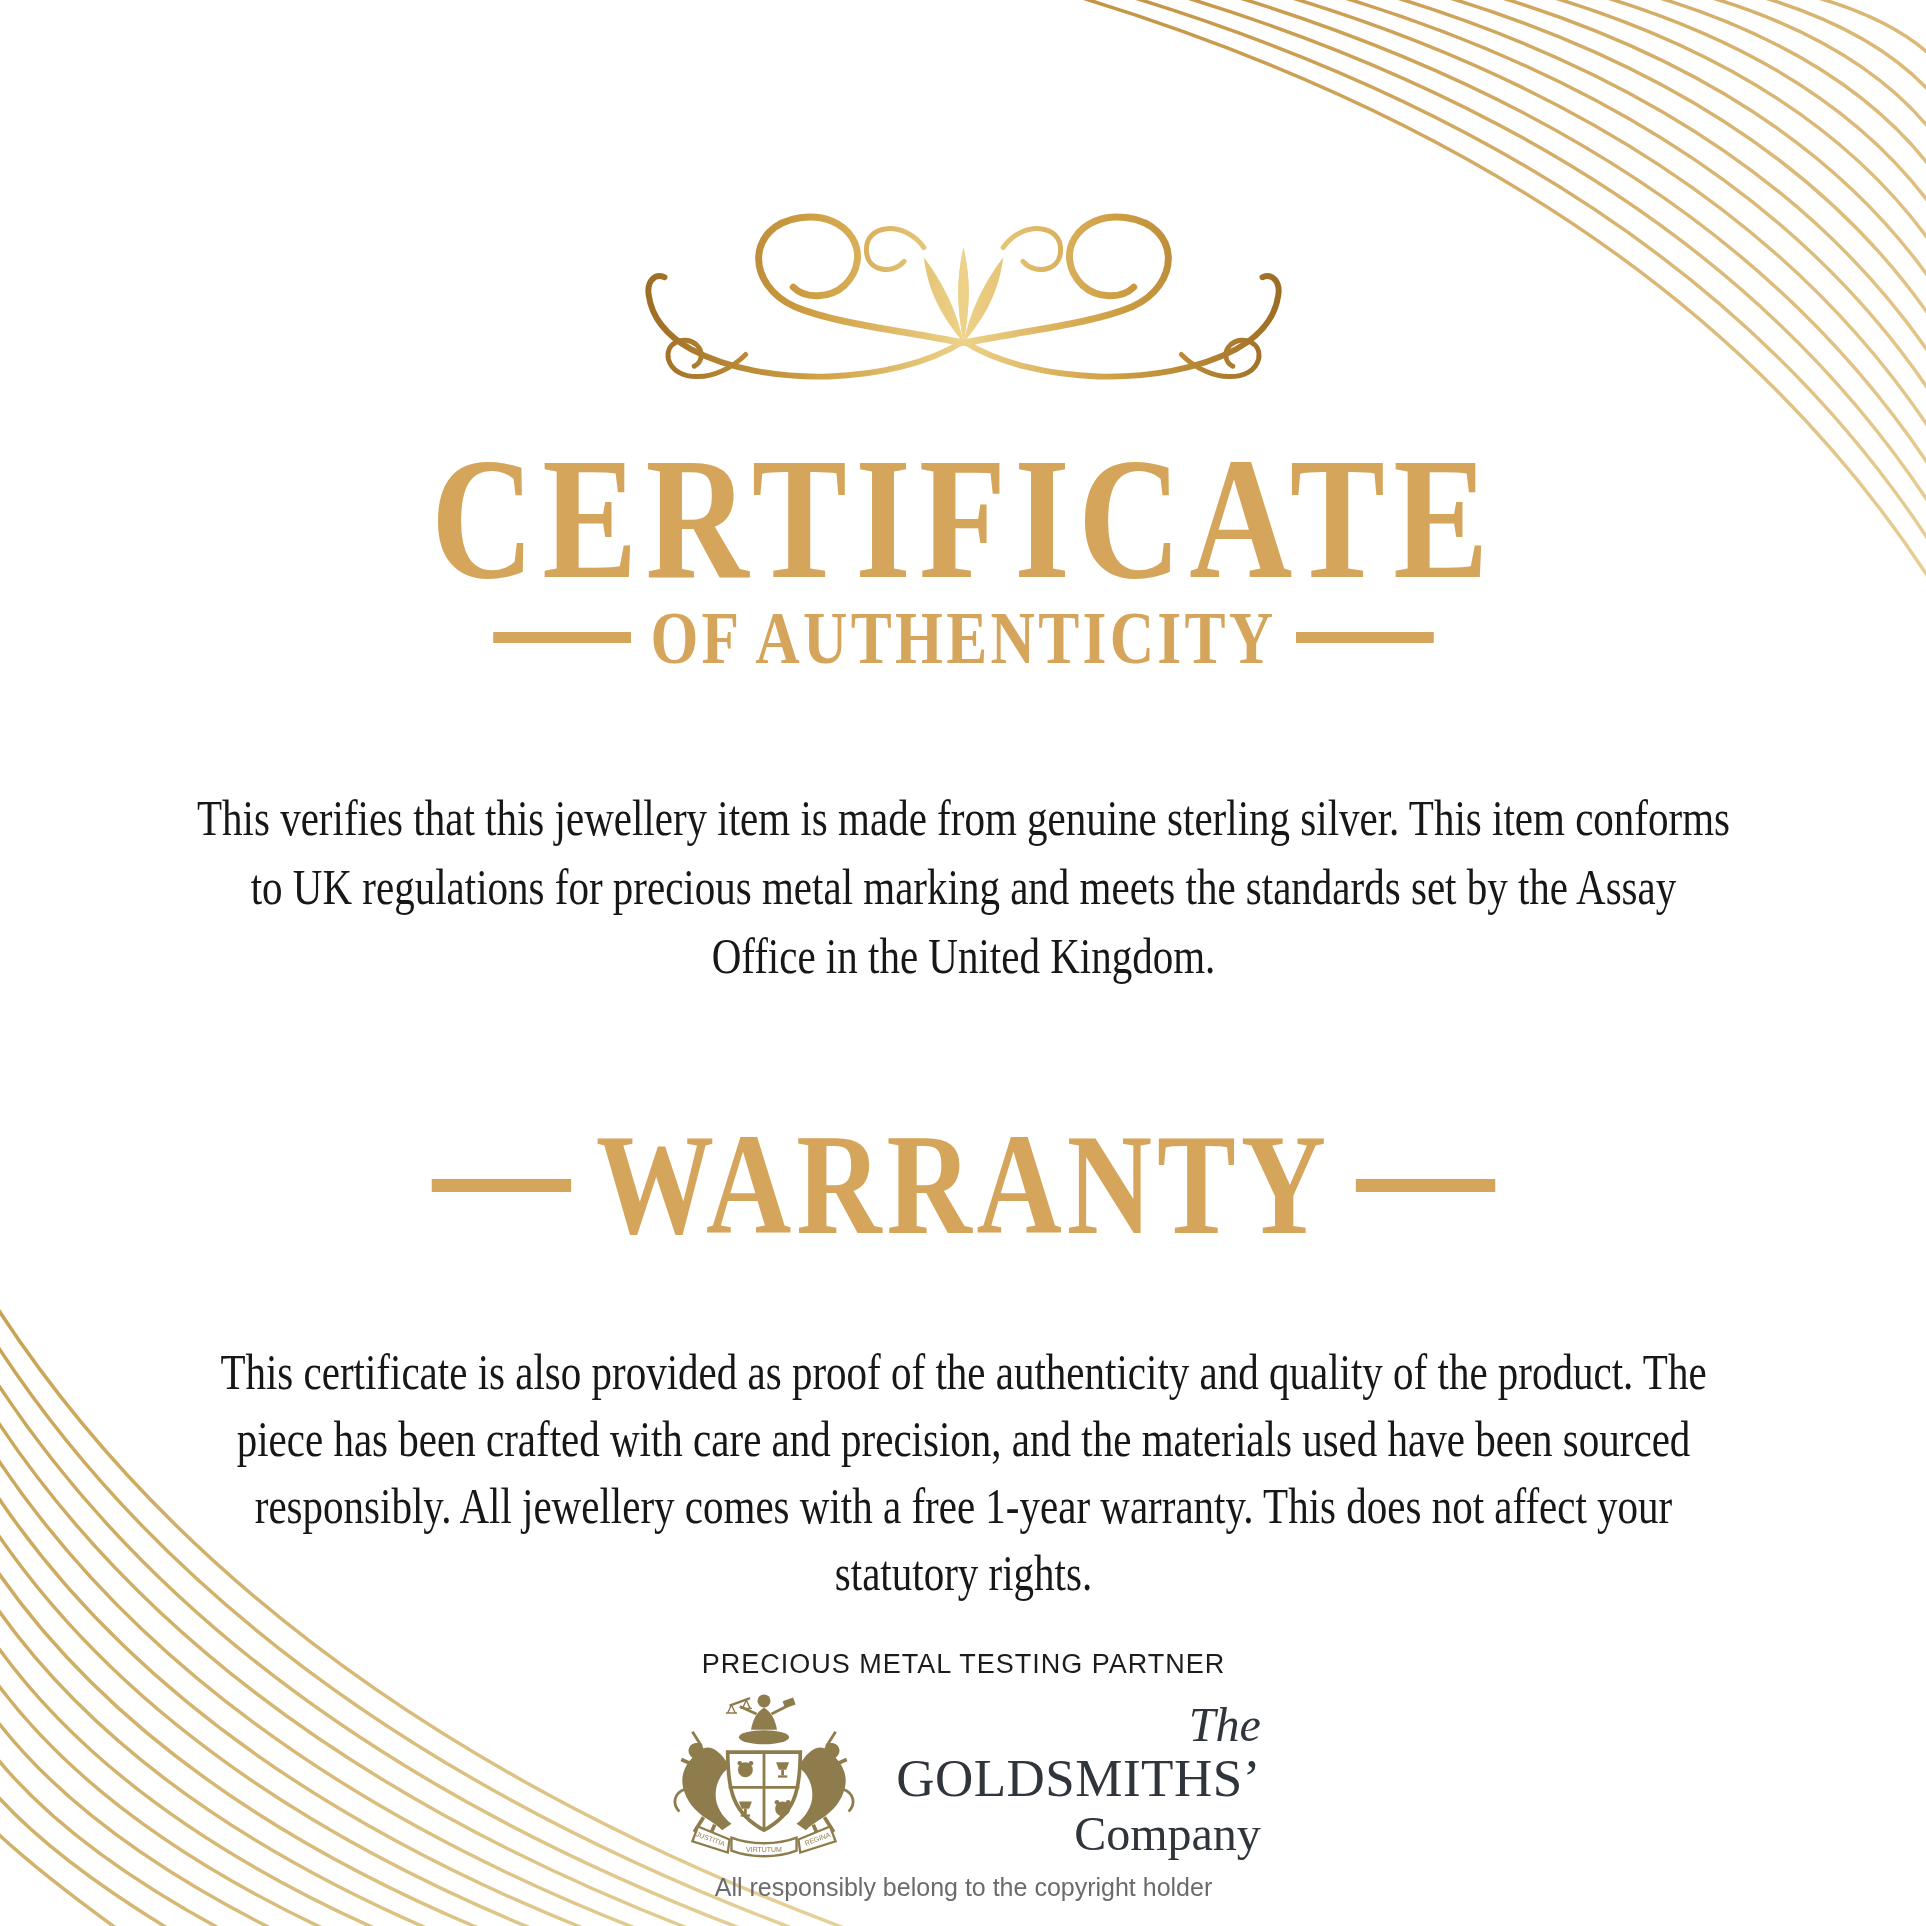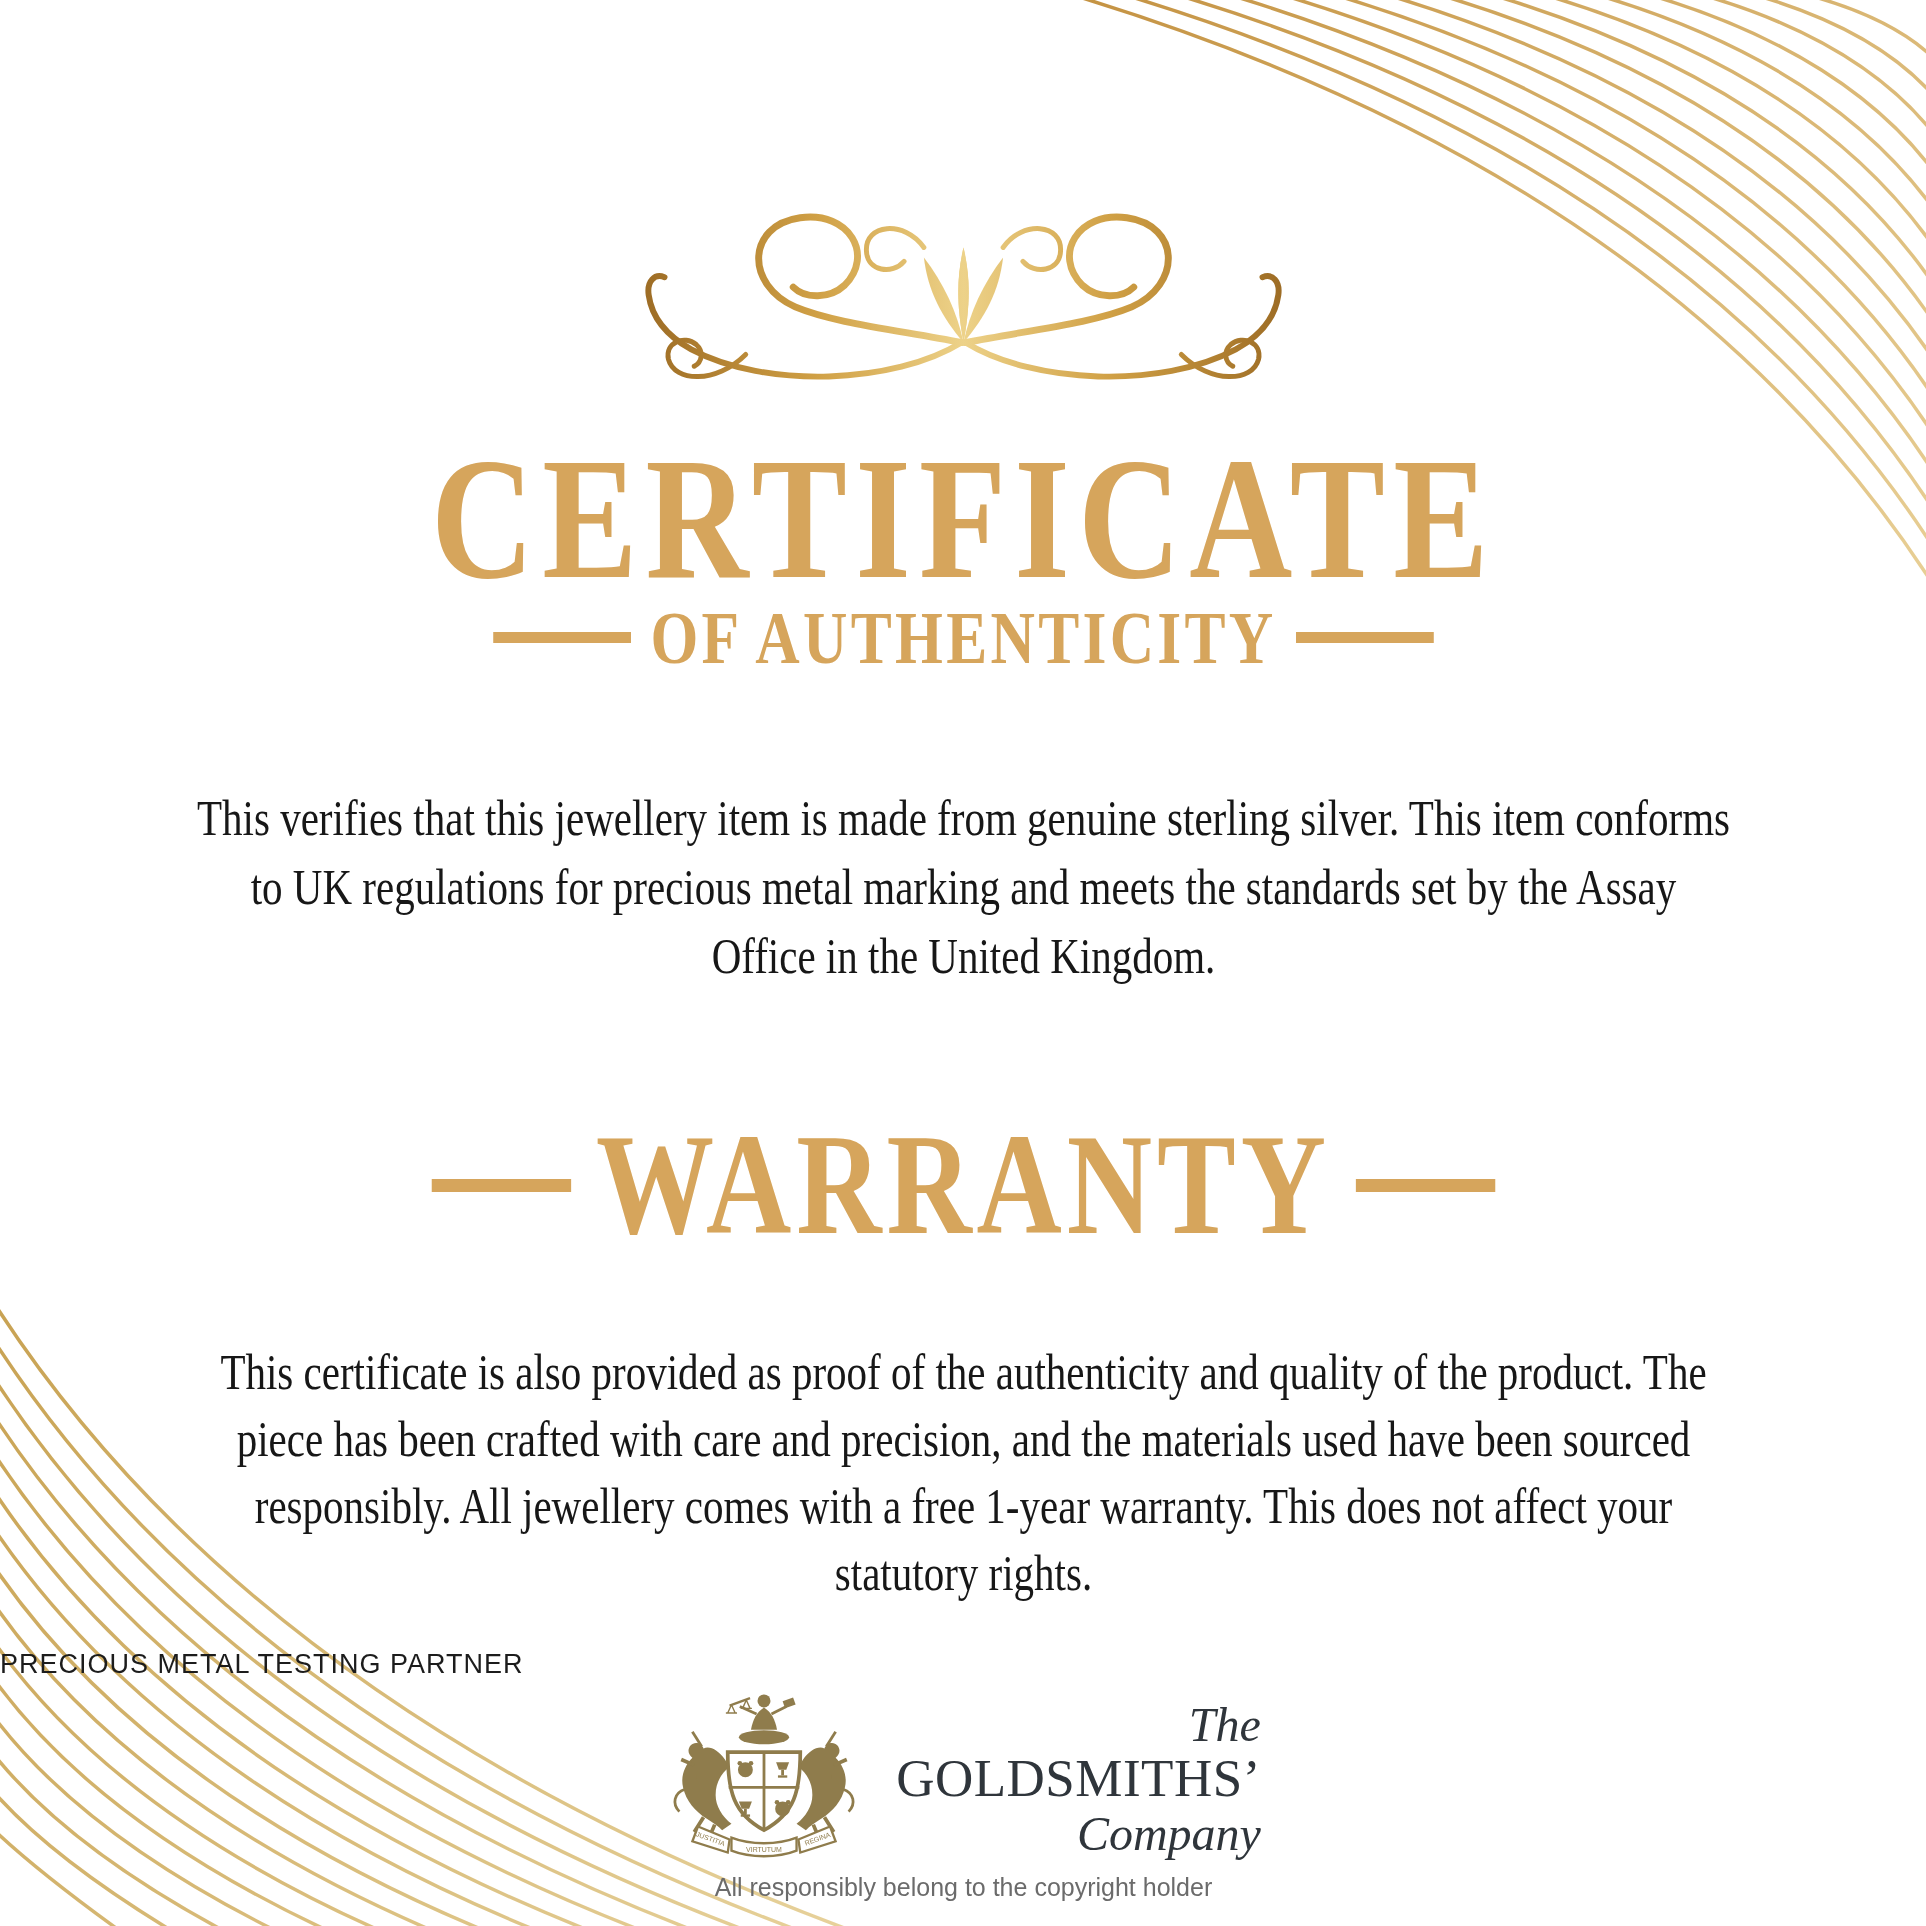--- a/index.html
+++ b/index.html
@@ -41,33 +41,33 @@
     display:flex;justify-content:center;align-items:center;gap:30px;
     transform:scaleX(0.82);transform-origin:50% 50%;
   }
   .warranty-text{
     font-size:144px;font-weight:bold;color:#D6A55C;letter-spacing:6px;
     line-height:1;white-space:nowrap;
   }
   .gold-bar-lg{width:170px;height:13px;background:#D6A55C;}
 
   .partner-label{
-    position:absolute;top:1649px;left:0;right:0;
+    position:absolute;top:1649px;left:0;right:0;text-align:center;
     font-family:"Liberation Sans",sans-serif;font-size:27px;color:#1c1c1c;
     letter-spacing:1px;
   }
   .logo-row{
     position:absolute;top:1687px;left:0;right:0;
     display:flex;justify-content:center;align-items:center;gap:34px;
   }
   .crest{width:196px;height:186px;}
   .logo-text{color:#2F353B;text-align:right;}
   .logo-the{font-size:48px;font-style:italic;line-height:50px;}
   .logo-name{font-size:53px;line-height:57px;letter-spacing:0.5px;}
-  .logo-company{font-size:48px;font-style:italic;line-height:53px;}
+  .logo-company{font-size:48px;line-height:53px;}
 
   .copyright{
     position:absolute;top:1873px;left:0;right:0;text-align:center;
     font-family:"Liberation Sans",sans-serif;font-size:25px;color:#6b6b6b;
   }
 </style>
 </head>
 <body>
 
 <div class="page">

